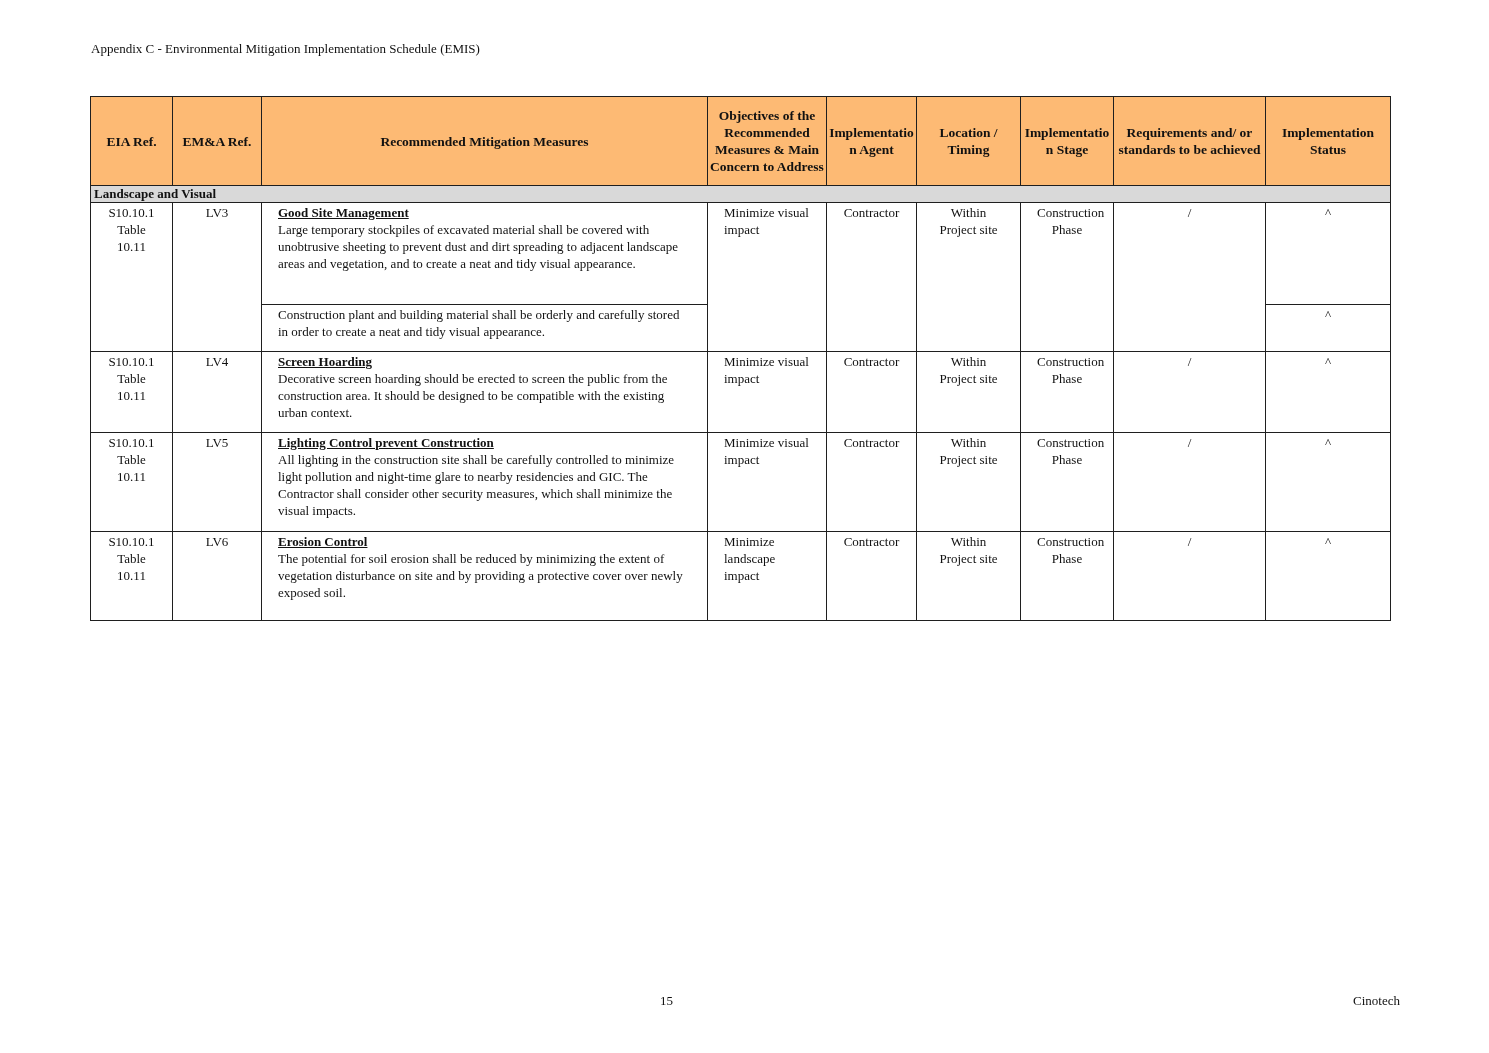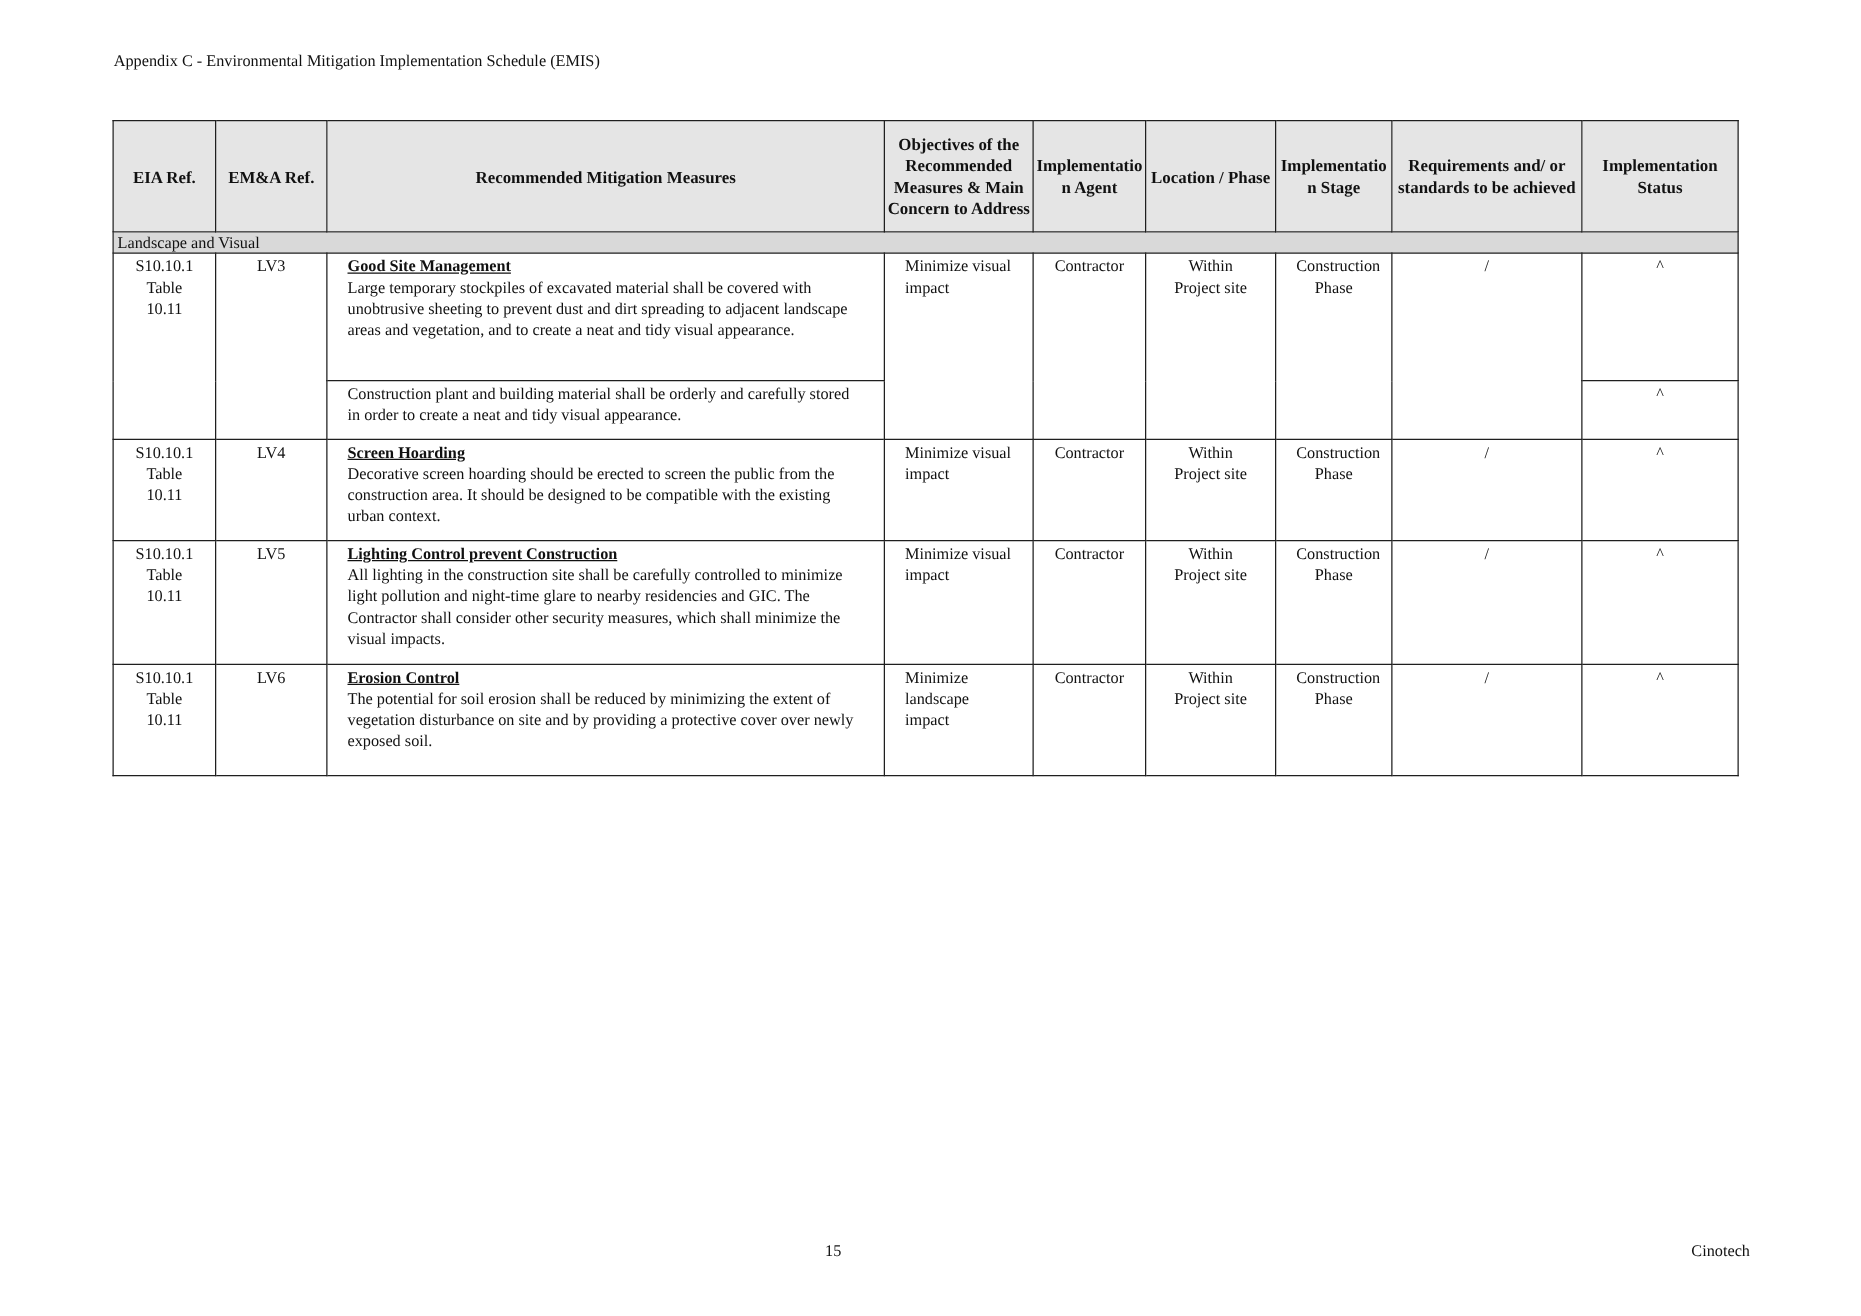--- a/index.html
+++ b/index.html
@@ -26,39 +26,39 @@
   }
   .emis th, .emis td {
     border: 1.5px solid #1f1f1f;
     vertical-align: top;
     font-size: 13px;
     line-height: 17px;
     padding: 1px 16px;
     overflow: hidden;
   }
   .emis thead th {
-    background: #e5e5e5;
+    background: #fdba74;
     font-weight: bold;
     font-size: 13.5px;
     text-align: center;
     vertical-align: middle;
     overflow-wrap: break-word;
     line-height: 17px;
     padding: 1px 2px;
   }
   tr.h-header  { height: 89px; }
   tr.h-section { height: 17px; }
   tr.h-lv3a    { height: 102px; }
   tr.h-lv3b    { height: 47px; }
   tr.h-lv4     { height: 81px; }
   tr.h-lv5     { height: 99px; }
   tr.h-lv6     { height: 89px; }
   td.section-cell {
     background: #d9d9d9;
-    font-weight: normal;
+    font-weight: bold;
     line-height: 15px;
     padding: 0 3px;
     margin-left: 48px;
   }
   .c-center { text-align: center; }
   .m-title { text-decoration: underline; font-weight: bold; }
   .footer-page {
     position: absolute;
     top: 993px; left: 0;
     width: 1333px;
@@ -88,21 +88,21 @@
     <col style="width:152px">
     <col style="width:125px">
   </colgroup>
   <thead>
     <tr class="h-header">
       <th>EIA Ref.</th>
       <th>EM&amp;A Ref.</th>
       <th>Recommended Mitigation Measures</th>
       <th>Objectives of the Recommended Measures &amp; Main Concern to Address</th>
       <th>Implementation Agent</th>
-      <th>Location / Phase</th>
+      <th>Location / Timing</th>
       <th>Implementation Stage</th>
       <th>Requirements and/ or standards to be achieved</th>
       <th>Implementation Status</th>
     </tr>
   </thead>
   <tbody>
     <tr class="h-section">
       <td class="section-cell" colspan="9">Landscape and Visual</td>
     </tr>
 

